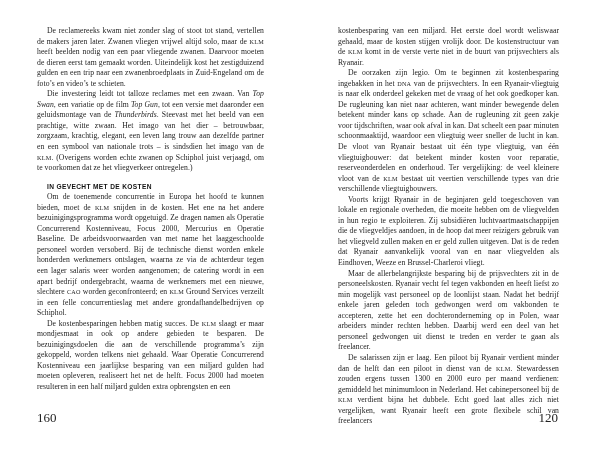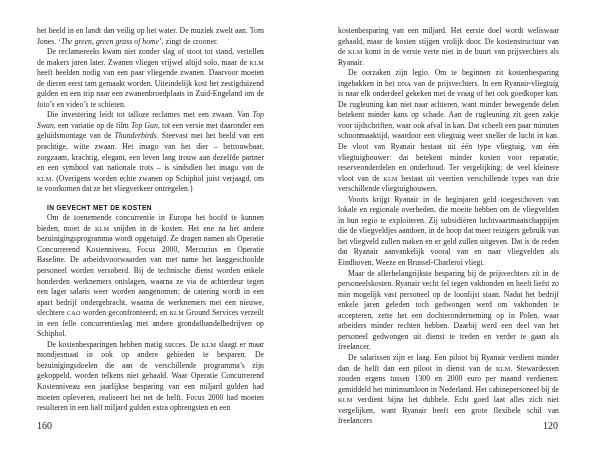--- a/index.html
+++ b/index.html
@@ -41,34 +41,33 @@
   .heading {
     font-family: "Liberation Sans", sans-serif;
     font-weight: 700;
     font-size: 6.6px;
     letter-spacing: 0.35px;
     color: #121212;
     margin: 9px 0 2.5px 10px;
   }
   .page-number {
     position: absolute;
-    top: 420px;
-    font-size: 10px;
+    top: 410px;
+    font-size: 13px;
     color: #222222;
     font-family: "Liberation Serif", serif;
   }
   .page-number.left  { left: 37px; }
   .page-number.right { right: 42px; }
 </style>
 </head>
 <body>
 
 <div class="spread">
   <div class="text-block left">
-      <p class="para"><span>het beeld in en landt dan veilig op het water. De muziek zwelt aan. Tom Jones. ‘</span><span class="it">The green, green grass of home</span><span>’, zingt de crooner.</span></p>
       <p class="para indent"><span>De reclamereeks kwam niet zonder slag of stoot tot stand, vertellen de makers jaren later. Zwanen vliegen vrijwel altijd solo, maar de </span><span class="sc">klm</span><span> heeft beelden nodig van een paar vliegende zwanen. Daarvoor moeten de dieren eerst tam gemaakt worden. Uiteindelijk kost het zestigduizend gulden en een trip naar een zwanenbroedplaats in Zuid-Engeland om de foto’s en video’s te schieten.</span></p>
       <p class="para indent"><span>Die investering leidt tot talloze reclames met een zwaan. Van </span><span class="it">Top Swan</span><span>, een variatie op de film </span><span class="it">Top Gun</span><span>, tot een versie met daaronder een geluidsmontage van de </span><span class="it">Thunderbirds</span><span>. Steevast met het beeld van een prachtige, witte zwaan. Het imago van het dier – betrouwbaar, zorgzaam, krachtig, elegant, een leven lang trouw aan dezelfde partner en een symbool van nationale trots – is sindsdien het imago van de </span><span class="sc">klm</span><span>. (Overigens worden echte zwanen op Schiphol juist verjaagd, om te voorkomen dat ze het vliegverkeer ontregelen.)</span></p>
       <div class="heading">IN GEVECHT MET DE KOSTEN</div>
       <p class="para indent"><span>Om de toenemende concurrentie in Europa het hoofd te kunnen bieden, moet de </span><span class="sc">klm</span><span> snijden in de kosten. Het ene na het andere bezuinigingsprogramma wordt opgetuigd. Ze dragen namen als Operatie Concurrerend Kostenniveau, Focus 2000, Mercurius en Operatie Baseline. De arbeidsvoorwaarden van met name het laaggeschoolde personeel worden versoberd. Bij de technische dienst worden enkele honderden werknemers ontslagen, waarna ze via de achterdeur tegen een lager salaris weer worden aangenomen; de catering wordt in een apart bedrijf ondergebracht, waarna de werknemers met een nieuwe, slechtere </span><span class="sc">cao</span><span> worden geconfronteerd; en </span><span class="sc">klm</span><span> Ground Services verzeilt in een felle concurrentieslag met andere grondafhandelbedrijven op Schiphol.</span></p>
       <p class="para indent"><span>De kostenbesparingen hebben matig succes. De </span><span class="sc">klm</span><span> slaagt er maar mondjesmaat in ook op andere gebieden te besparen. De bezuinigingsdoelen die aan de verschillende programma’s zijn gekoppeld, worden telkens niet gehaald. Waar Operatie Concurrerend Kostenniveau een jaarlijkse besparing van een miljard gulden had moeten opleveren, realiseert het net de helft. Focus 2000 had moeten resulteren in een half miljard gulden extra opbrengsten en een</span></p>
     </div>
   <div class="text-block right">
       <p class="para"><span>kostenbesparing van een miljard. Het eerste doel wordt weliswaar gehaald, maar de kosten stijgen vrolijk door. De kostenstructuur van de </span><span class="sc">klm</span><span> komt in de verste verte niet in de buurt van prijsvechters als Ryanair.</span></p>
       <p class="para indent"><span>De oorzaken zijn legio. Om te beginnen zit kostenbesparing ingebakken in het </span><span class="sc">dna</span><span> van de prijsvechters. In een Ryanair-vliegtuig is naar elk onderdeel gekeken met de vraag of het ook goedkoper kan. De rugleuning kan niet naar achteren, want minder bewegende delen betekent minder kans op schade. Aan de rugleuning zit geen zakje voor tijdschriften, waar ook afval in kan. Dat scheelt een paar minuten schoonmaaktijd, waardoor een vliegtuig weer sneller de lucht in kan. De vloot van Ryanair bestaat uit één type vliegtuig, van één vliegtuigbouwer: dat betekent minder kosten voor reparatie, reserveonderdelen en onderhoud. Ter vergelijking: de veel kleinere vloot van de </span><span class="sc">klm</span><span> bestaat uit veertien verschillende types van drie verschillende vliegtuigbouwers.</span></p>
       <p class="para indent"><span>Voorts krijgt Ryanair in de beginjaren geld toegeschoven van lokale en regionale overheden, die moeite hebben om de vliegvelden in hun regio te exploiteren. Zij subsidiëren luchtvaartmaatschappijen die de vliegveldjes aandoen, in de hoop dat meer reizigers gebruik van het vliegveld zullen maken en er geld zullen uitgeven. Dat is de reden dat Ryanair aanvankelijk vooral van en naar vliegvelden als Eindhoven, Weeze en Brussel-Charleroi vliegt.</span></p>

